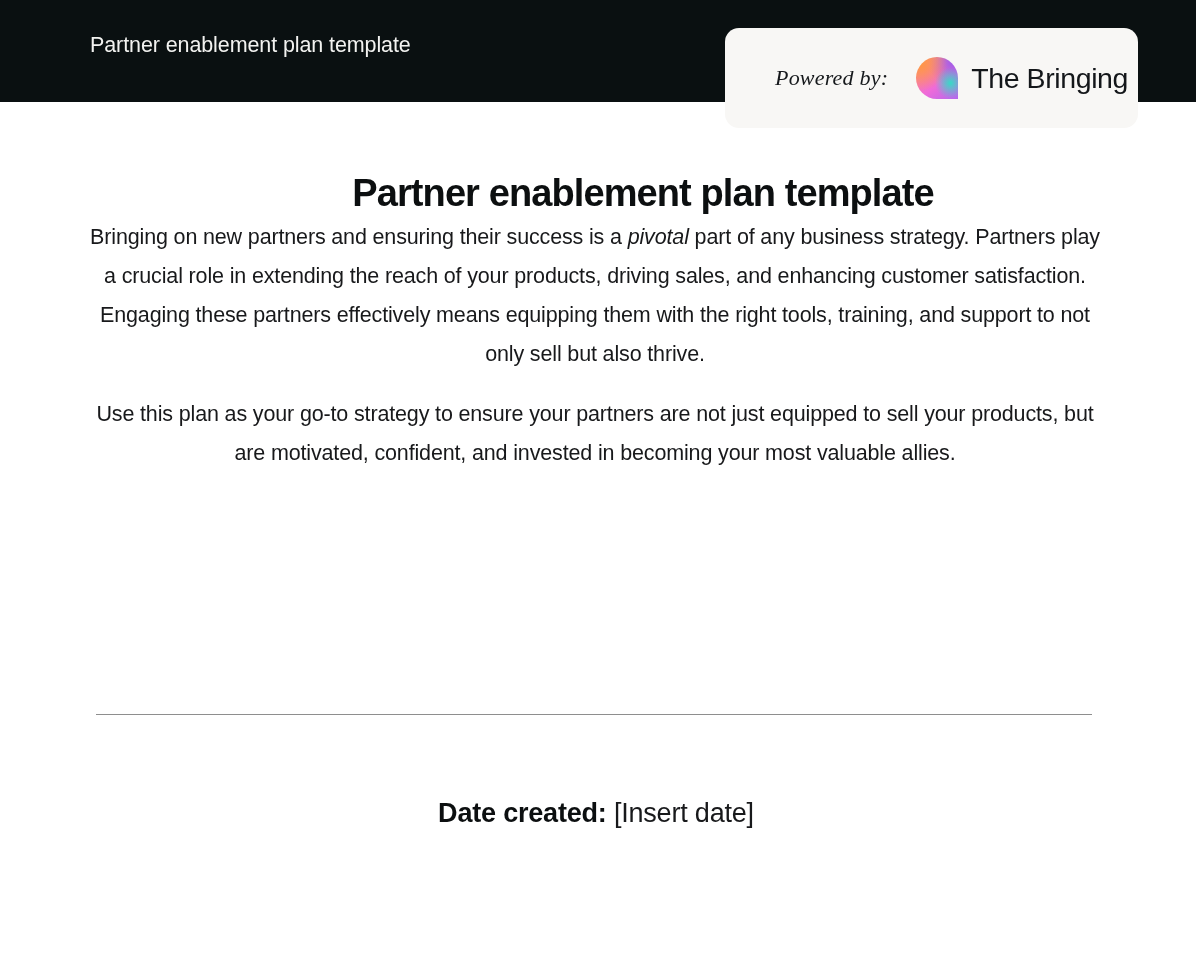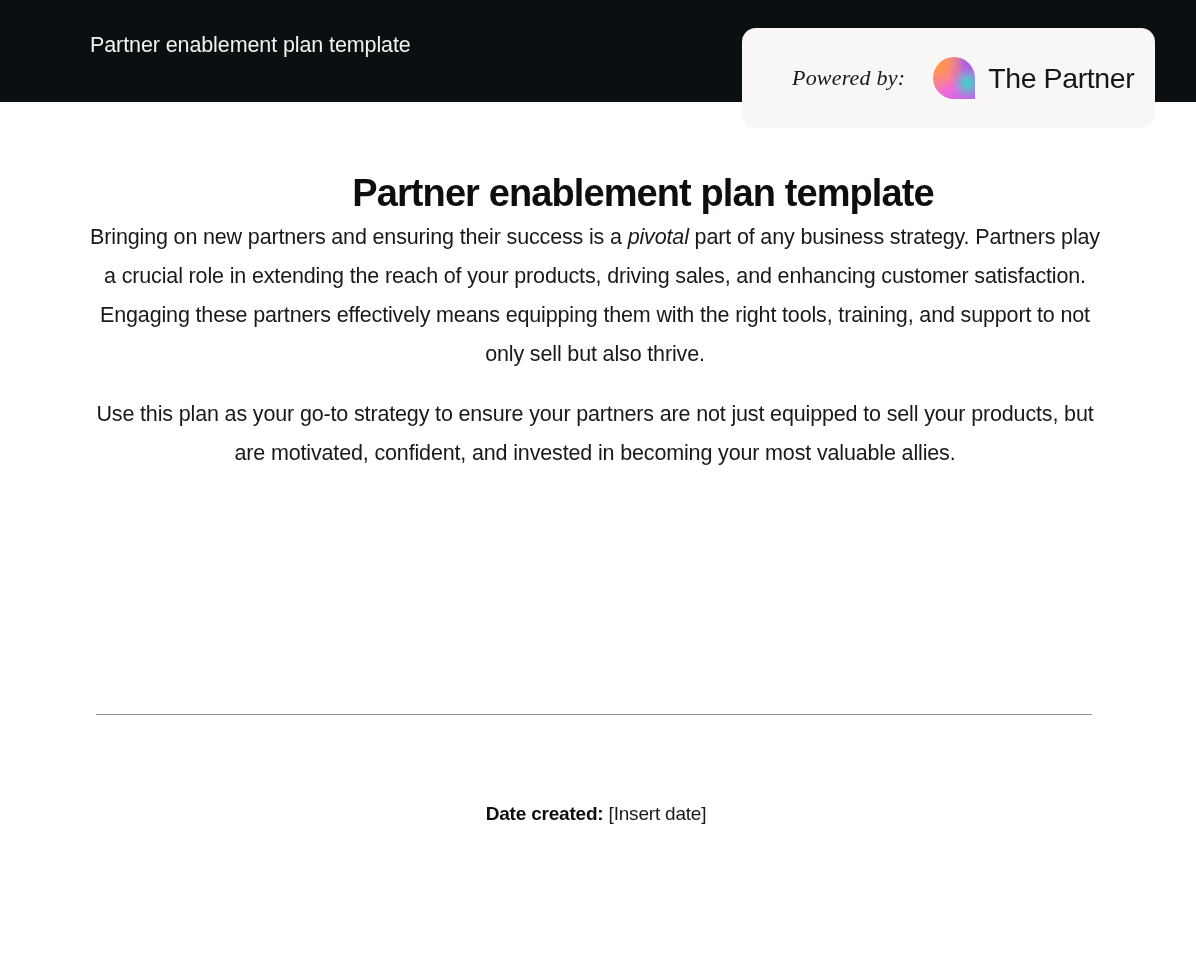--- a/index.html
+++ b/index.html
@@ -37,21 +37,21 @@
     font-weight: 400;
     color: #f2f2f0;
     letter-spacing: -0.1px;
     line-height: 1.2;
     white-space: nowrap;
   }
 
   
   .powered-badge {
     position: absolute;
-    left: 742px;
+    left: 725px;
     top: 28px;
     width: 413px;
     height: 100px;
     background: #f8f7f5;
     border-radius: 14px;
     display: flex;
     align-items: center;
     padding-left: 50px;
     z-index: 5;
   }
@@ -135,21 +135,21 @@
 
   
   .meta-block {
     position: absolute;
     left: 96px;
     top: 692px;
     width: 1000px;
   }
 
   .meta-row {
-    font-size: 19px;
+    font-size: 27px;
     line-height: 39px;
     color: #18191b;
     letter-spacing: -0.2px;
     white-space: nowrap;
   }
 
   .meta-label {
     font-weight: 700;
     color: #0c0f10;
   }
@@ -164,21 +164,21 @@
 
 <div class="page">
 
   <div class="header-bar">
     <div class="header-title">Partner enablement plan template</div>
   </div>
 
   <div class="powered-badge">
     <span class="powered-by-label">Powered by:</span>
     <span class="alliance-logo-mark"></span>
-    <span class="alliance-name">The Partner</span>
+    <span class="alliance-name">The Bringing</span>
   </div>
 
   <div class="doc-body">
 
     <h1 class="doc-title">Partner enablement plan template</h1>
 
     <div class="paragraphs">
       <p class="paragraph"><span>Bringing on new partners and ensuring their success is a </span><em>pivotal</em><span> part of any business strategy. Partners play a crucial role in extending the reach of your products, driving sales, and enhancing customer satisfaction. Engaging these partners effectively means equipping them with the right tools, training, and support to not only sell but also thrive.</span></p>
       <p class="paragraph"><span>Use this plan as your go-to strategy to ensure your partners are not just equipped to sell your products, but are motivated, confident, and invested in becoming your most valuable allies.</span></p>
     </div>

